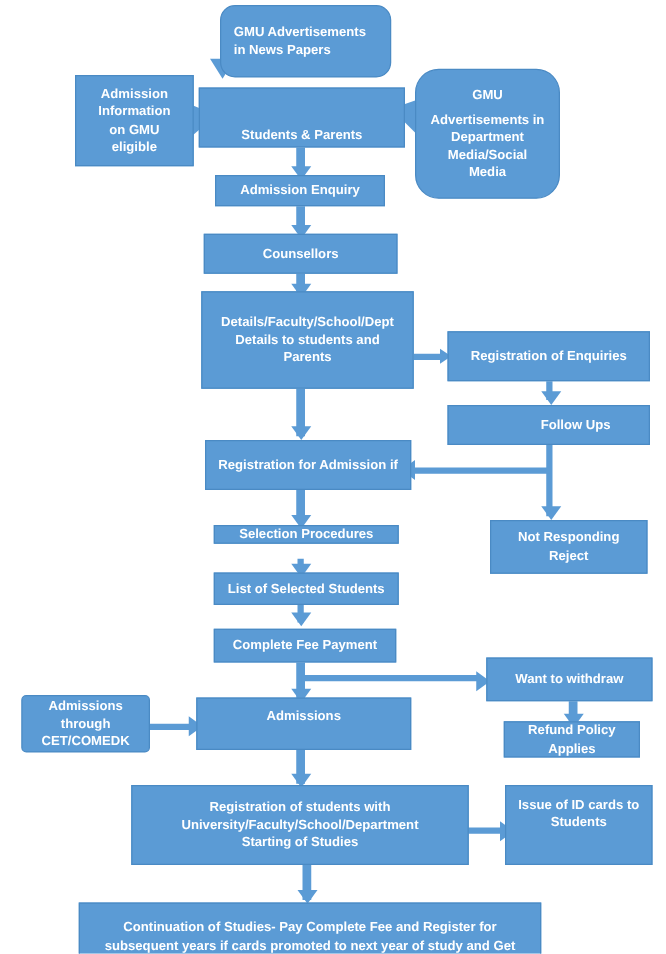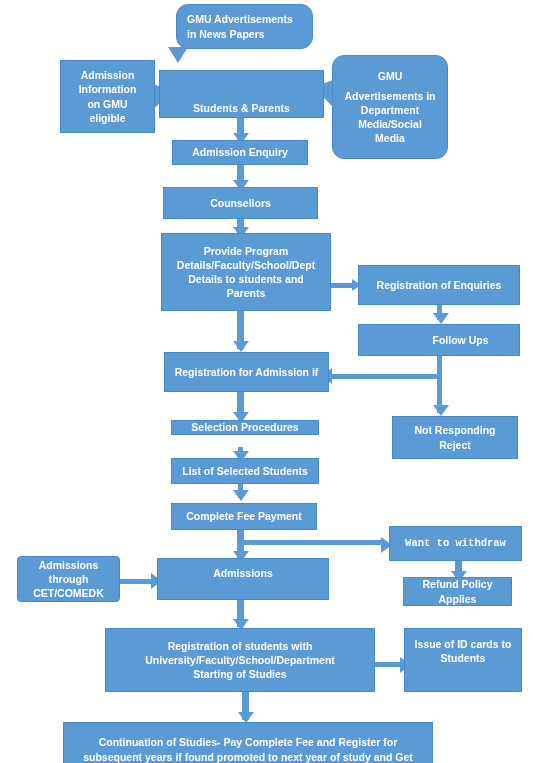--- a/index.html
+++ b/index.html
@@ -157,62 +157,61 @@
   <div class="line hline thin" style="left:374px; top:662px; width:32px; height:5px;"></div>
   <div class="arrowhead ah-right" style="left:400px; top:657px;"></div>
 
   <div class="line vline" style="left:242px; top:692px; width:7px; height:28px;"></div>
   <div class="arrowhead ah-down" style="left:238px; top:712px;"></div>
 
   <div class="tail tail-down" style="left:168px; top:47px;"></div>
   <div class="tail tail-right" style="left:151px; top:83px;"></div>
   <div class="tail tail-left" style="left:313px; top:78px;"></div>
 
-  <div class="node rounded align-left" style="left:176px; top:4px; width:137px; height:45px;">
+  <div class="node rounded align-left" style="left:176px; top:4px; width:137px; height:58px;">
     <div>
       <div>GMU Advertisements</div>
       <div>in News Papers</div>
     </div>
   </div>
 
   <div class="node" style="left:60px; top:60px; width:95px; height:73px;">
     <div>
       <div>Admission</div>
       <div>Information</div>
       <div>on GMU</div>
       <div>eligible</div>
     </div>
   </div>
 
   <div class="node" style="left:159px; top:70px; width:165px; height:48px; align-items:flex-end; padding-top:9px;">
     <span>Students &amp; Parents</span>
   </div>
 
-  <div class="node rounded" style="left:332px; top:55px; width:116px; height:104px;">
+  <div class="node rounded" style="left:332px; top:55px; width:116px; height:104px;border-radius:19px;">
     <div>
       <div>GMU</div>
       <div style="height:6px"></div>
       <div>Advertisements in</div>
       <div>Department</div>
       <div>Media/Social</div>
       <div>Media</div>
     </div>
   </div>
 
   <div class="node" style="left:172px; top:140px; width:136px; height:25px;">
     <span>Admission Enquiry</span>
   </div>
 
   <div class="node" style="left:163px; top:187px; width:155px; height:32px;">
     <span>Counsellors</span>
   </div>
 
   <div class="node" style="left:161px; top:233px; width:170px; height:78px;">
     <div>
-      <div>Provide Program</div>
       <div>Details/Faculty/School/Dept</div>
       <div>Details to students and</div>
       <div>Parents</div>
     </div>
   </div>
 
   <div class="node" style="left:358px; top:265px; width:162px; height:40px;">
     <span>Registration of Enquiries</span>
   </div>
 
@@ -238,21 +237,21 @@
   </div>
 
   <div class="node" style="left:171px; top:458px; width:148px; height:26px;">
     <span>List of Selected Students</span>
   </div>
 
   <div class="node" style="left:171px; top:503px; width:146px; height:27px;">
     <span>Complete Fee Payment</span>
   </div>
 
-  <div class="node" style="left:389px; top:526px; width:133px; height:35px;font-family:Liberation Mono, monospace;">
+  <div class="node" style="left:389px; top:526px; width:133px; height:35px;">
     <span>Want to withdraw</span>
   </div>
 
   <div class="node rounded-sm" style="left:17px; top:556px; width:103px; height:46px;">
     <div>
       <div>Admissions</div>
       <div>through</div>
       <div>CET/COMEDK</div>
     </div>
   </div>
@@ -276,17 +275,17 @@
   <div class="node" style="left:404px; top:628px; width:118px; height:64px; align-items:flex-start; padding-top:8px;">
     <div>
       <div>Issue of ID cards to</div>
       <div>Students</div>
     </div>
   </div>
 
   <div class="node" style="left:63px; top:722px; width:370px; height:55px;">
     <div>
       <div>Continuation of Studies- Pay Complete Fee and Register for</div>
-      <div>subsequent years if found promoted to next year of study and Get</div>
+      <div>subsequent years if cards promoted to next year of study and Get</div>
     </div>
   </div>
 
 </div>
 
 </body></html>

